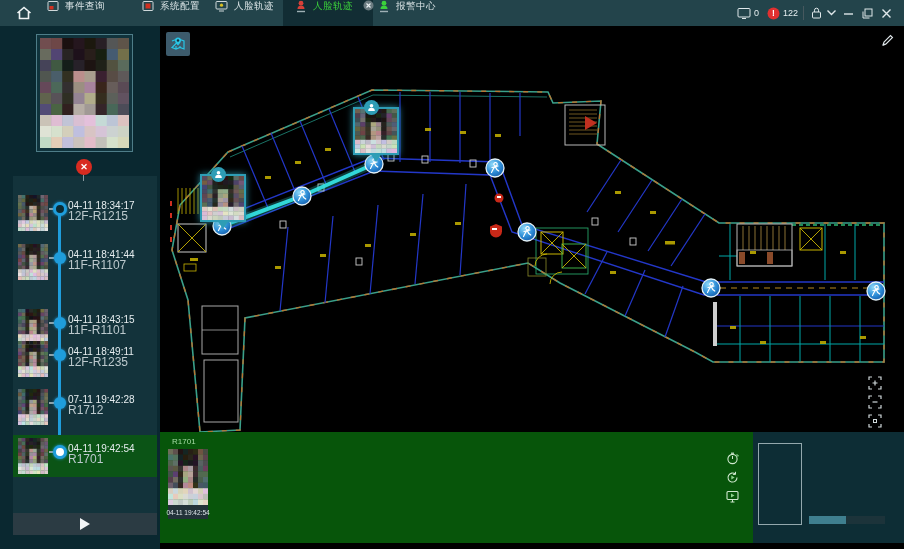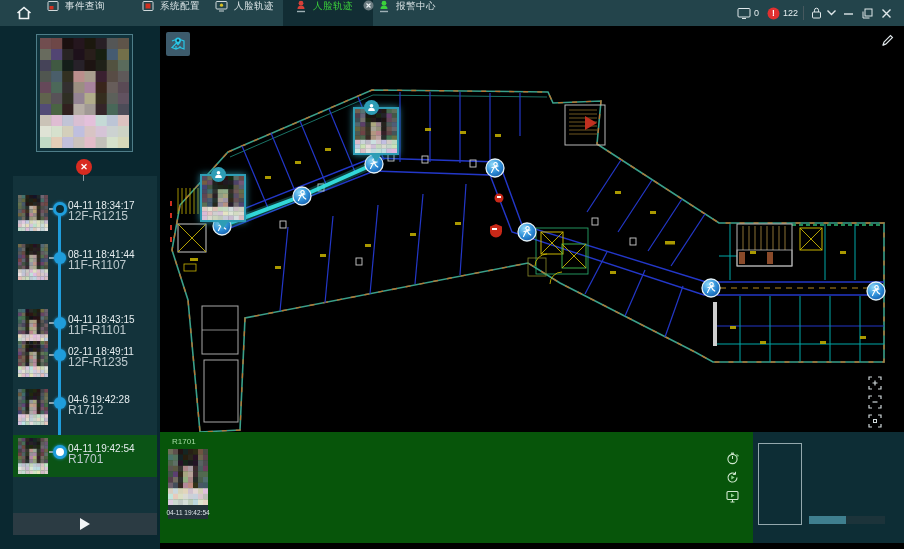--- a/index.html
+++ b/index.html
@@ -455,21 +455,21 @@
               <rect x="3" y="9" width="1.05" height="1.05" fill="rgb(190,200,209)"></rect>
               <rect x="4" y="9" width="1.05" height="1.05" fill="rgb(190,214,224)"></rect>
               <rect x="5" y="9" width="1.05" height="1.05" fill="rgb(218,189,207)"></rect>
               <rect x="6" y="9" width="1.05" height="1.05" fill="rgb(206,188,221)"></rect>
               <rect x="7" y="9" width="1.05" height="1.05" fill="rgb(216,187,194)"></rect>
             </svg>
           </div>
     <div class="tl-dash"></div>
     <div class="tl-node"></div>
     <div class="tl-texts">
-      <div class="tl-time">08-11 18:41:44</div>
+      <div class="tl-time">04-11 18:41:44</div>
       <div class="tl-loc">11F-R1107</div>
     </div>
   </div>
         <div class="tl-row" style="top: 130px;">
     <div class="tl-thumb pixel-face">
             <svg viewBox="0 0 8 10" preserveAspectRatio="none" width="100%" height="100%">
               <rect x="0" y="0" width="1.05" height="1.05" fill="rgb(68,105,105)"></rect>
               <rect x="1" y="0" width="1.05" height="1.05" fill="rgb(66,106,115)"></rect>
               <rect x="2" y="0" width="1.05" height="1.05" fill="rgb(32,17,37)"></rect>
               <rect x="3" y="0" width="1.05" height="1.05" fill="rgb(40,43,38)"></rect>
@@ -639,21 +639,21 @@
               <rect x="3" y="9" width="1.05" height="1.05" fill="rgb(230,228,186)"></rect>
               <rect x="4" y="9" width="1.05" height="1.05" fill="rgb(221,199,210)"></rect>
               <rect x="5" y="9" width="1.05" height="1.05" fill="rgb(200,209,219)"></rect>
               <rect x="6" y="9" width="1.05" height="1.05" fill="rgb(229,187,186)"></rect>
               <rect x="7" y="9" width="1.05" height="1.05" fill="rgb(194,196,221)"></rect>
             </svg>
           </div>
     <div class="tl-dash"></div>
     <div class="tl-node"></div>
     <div class="tl-texts">
-      <div class="tl-time">02-11 18:49:11</div>
+      <div class="tl-time">04-11 18:49:11</div>
       <div class="tl-loc">12F-R1235</div>
     </div>
   </div>
         <div class="tl-row" style="top: 210px;">
     <div class="tl-thumb pixel-face">
             <svg viewBox="0 0 8 10" preserveAspectRatio="none" width="100%" height="100%">
               <rect x="0" y="0" width="1.05" height="1.05" fill="rgb(83,103,111)"></rect>
               <rect x="1" y="0" width="1.05" height="1.05" fill="rgb(64,98,68)"></rect>
               <rect x="2" y="0" width="1.05" height="1.05" fill="rgb(22,30,25)"></rect>
               <rect x="3" y="0" width="1.05" height="1.05" fill="rgb(24,38,21)"></rect>
@@ -731,21 +731,21 @@
               <rect x="3" y="9" width="1.05" height="1.05" fill="rgb(227,219,219)"></rect>
               <rect x="4" y="9" width="1.05" height="1.05" fill="rgb(192,214,203)"></rect>
               <rect x="5" y="9" width="1.05" height="1.05" fill="rgb(190,220,202)"></rect>
               <rect x="6" y="9" width="1.05" height="1.05" fill="rgb(196,209,192)"></rect>
               <rect x="7" y="9" width="1.05" height="1.05" fill="rgb(228,200,190)"></rect>
             </svg>
           </div>
     <div class="tl-dash"></div>
     <div class="tl-node"></div>
     <div class="tl-texts">
-      <div class="tl-time">04-6 19:42:28</div>
+      <div class="tl-time">07-11 19:42:28</div>
       <div class="tl-loc">R1712</div>
     </div>
   </div>
         <div class="tl-row selected" style="top: 259px;">
     <div class="tl-thumb pixel-face">
             <svg viewBox="0 0 8 10" preserveAspectRatio="none" width="100%" height="100%">
               <rect x="0" y="0" width="1.05" height="1.05" fill="rgb(91,102,87)"></rect>
               <rect x="1" y="0" width="1.05" height="1.05" fill="rgb(90,66,100)"></rect>
               <rect x="2" y="0" width="1.05" height="1.05" fill="rgb(45,37,33)"></rect>
               <rect x="3" y="0" width="1.05" height="1.05" fill="rgb(30,21,40)"></rect>

